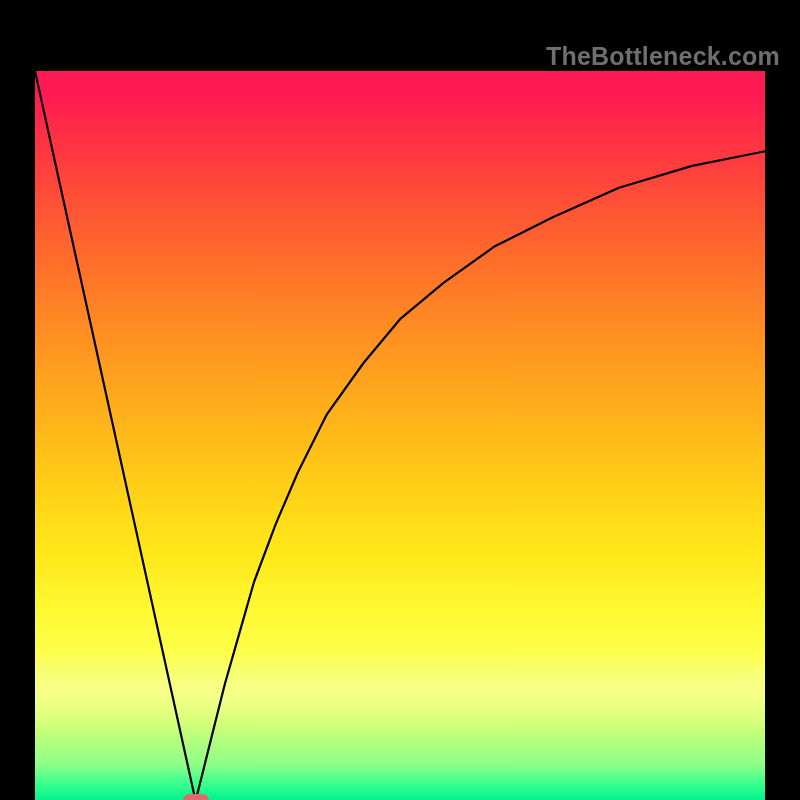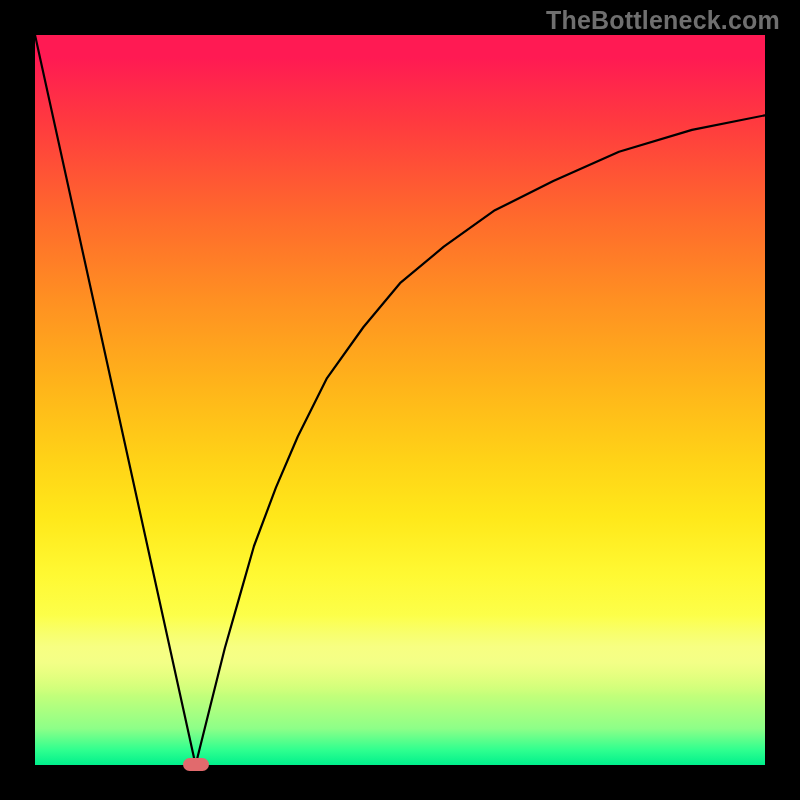--- a/index.html
+++ b/index.html
@@ -8,20 +8,21 @@
     width: 800px;
     height: 800px;
     background: #000;
     overflow: hidden;
     font-family: Arial, Helvetica, sans-serif;
   }
   .frame {
     position: absolute;
     inset: 0;
     background: #000;
+    margin-top: 36px;
   }
   .plot {
     position: absolute;
     left: 35px;
     top: 35px;
     width: 730px;
     height: 730px;
     background: linear-gradient(
       to bottom,
       #ff1a53 0%,

